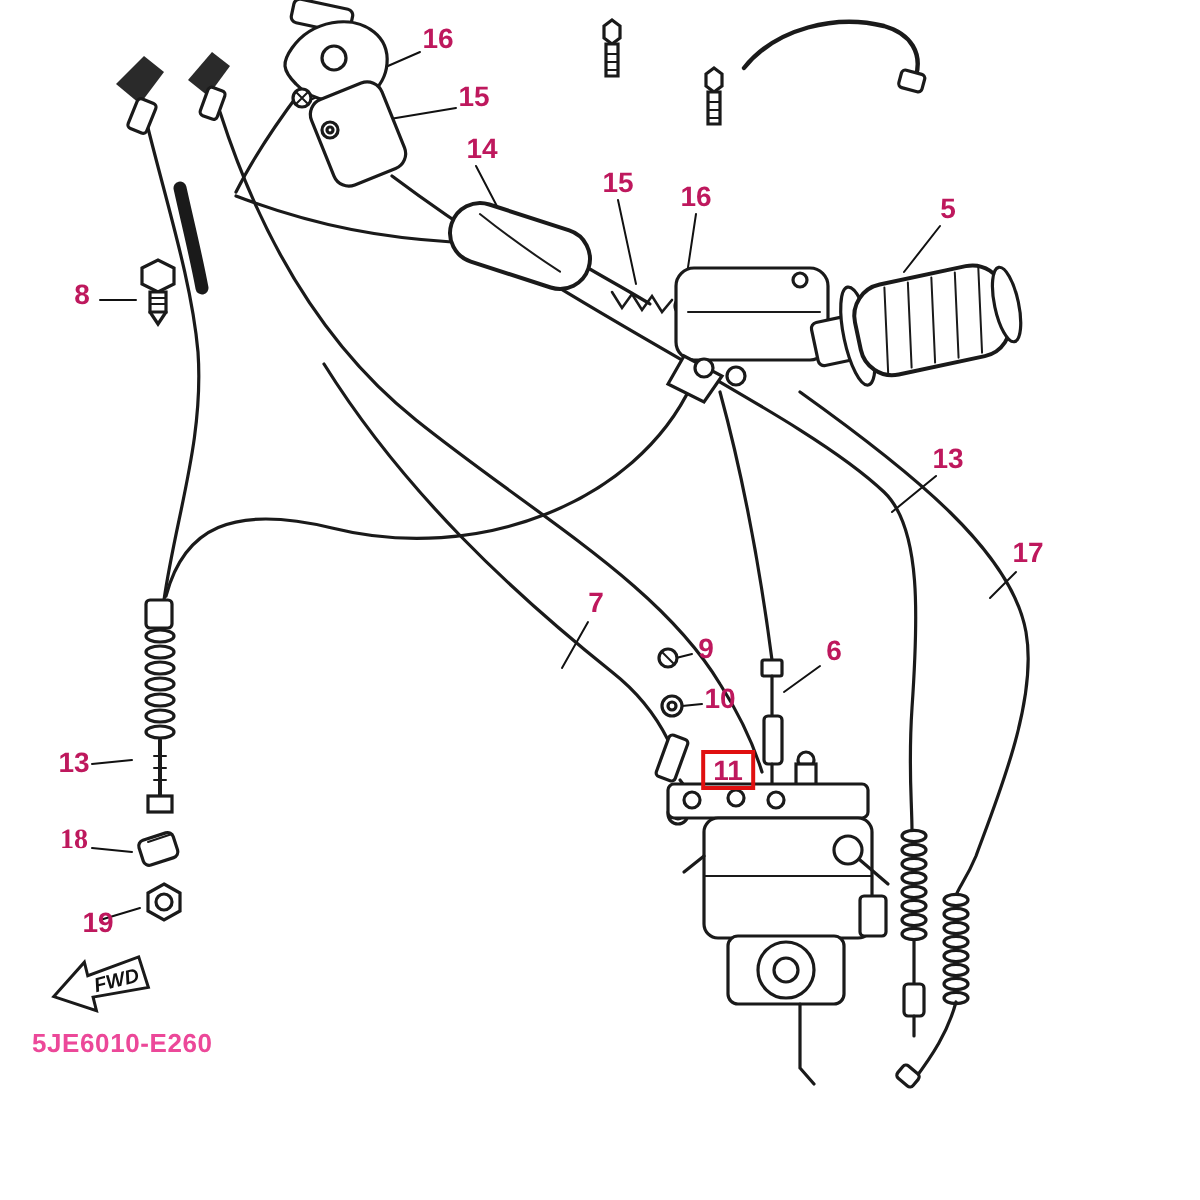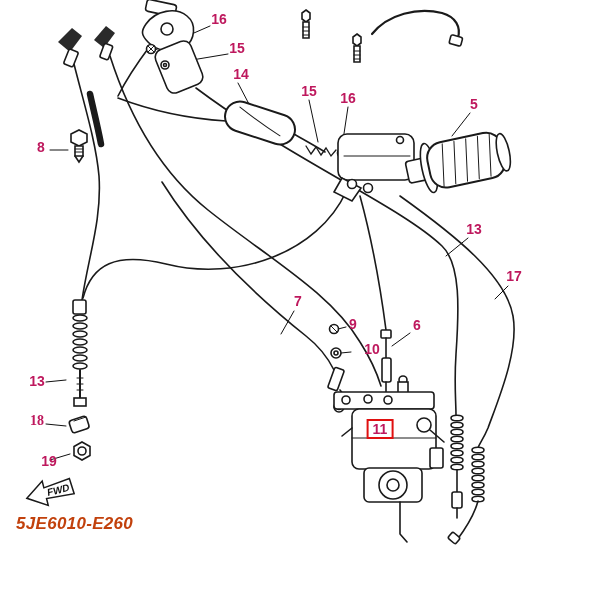--- a/index.html
+++ b/index.html
@@ -2,22 +2,22 @@
 <html style="--highlight: #e01010;"><head>
 <meta charset="utf-8">
 <style>
   html,body{margin:0;padding:0;background:#fff;}
   .canvas{position:relative;width:600px;height:600px;background:#ffffff;overflow:hidden;
           font-family:"Liberation Sans",sans-serif;}
   .diagram-svg{position:absolute;left:0;top:0;}
   .plabel{position:absolute;transform:translate(-50%,-50%);font-weight:bold;font-size:14px;
           color:#be185d;white-space:nowrap;line-height:1;}
   .plabel.highlight{border:2px solid var(--highlight,#e01010);padding:1px 4px;}
-  .code{position:absolute;left:16px;top:514px;font-size:17px;font-weight:bold;color:#c2410c;
-        letter-spacing:0.3px;font-style:italic;}
+  .code{position:absolute;left:16px;top:514px;font-size:13px;font-weight:bold;color:#ec4899;
+        letter-spacing:0.3px;}
 </style>
 </head>
 <body>
 
 <div class="canvas">
 
   <svg class="diagram-svg" width="600" height="600" viewBox="0 0 600 600" fill="none" stroke="#1a1a1a" stroke-width="1.6" stroke-linecap="round">
 
     <g stroke="#111" stroke-width="1">
       <line x1="210" y1="26" x2="155" y2="50"></line>
@@ -230,21 +230,21 @@
   <div class="plabel" style="left:237px;top:48px;">15</div>
   <div class="plabel" style="left:241px;top:74px;">14</div>
   <div class="plabel" style="left:309px;top:91px;">15</div>
   <div class="plabel" style="left:348px;top:98px;">16</div>
   <div class="plabel" style="left:474px;top:104px;">5</div>
   <div class="plabel" style="left:41px;top:147px;">8</div>
   <div class="plabel" style="left:474px;top:229px;">13</div>
   <div class="plabel" style="left:514px;top:276px;">17</div>
   <div class="plabel" style="left:298px;top:301px;">7</div>
   <div class="plabel" style="left:353px;top:324px;">9</div>
-  <div class="plabel" style="left:360px;top:349px;margin-left:12px;">10</div>
+  <div class="plabel" style="left:360px;top:349px;">10</div>
   <div class="plabel" style="left:417px;top:325px;">6</div>
-  <div class="plabel highlight" style="left:380px;top:385px;margin-top:44px;">11</div>
+  <div class="plabel highlight" style="left:364px;top:385px;">11</div>
   <div class="plabel" style="left:37px;top:381px;">13</div>
   <div class="plabel" style="left:37px;top:421px;font-family:Liberation Serif, serif;">18</div>
   <div class="plabel" style="left:39px;top:461px;margin-left:10px;">19</div>
 
   <div class="code">5JE6010-E260</div>
 </div>
 
 </body></html>

